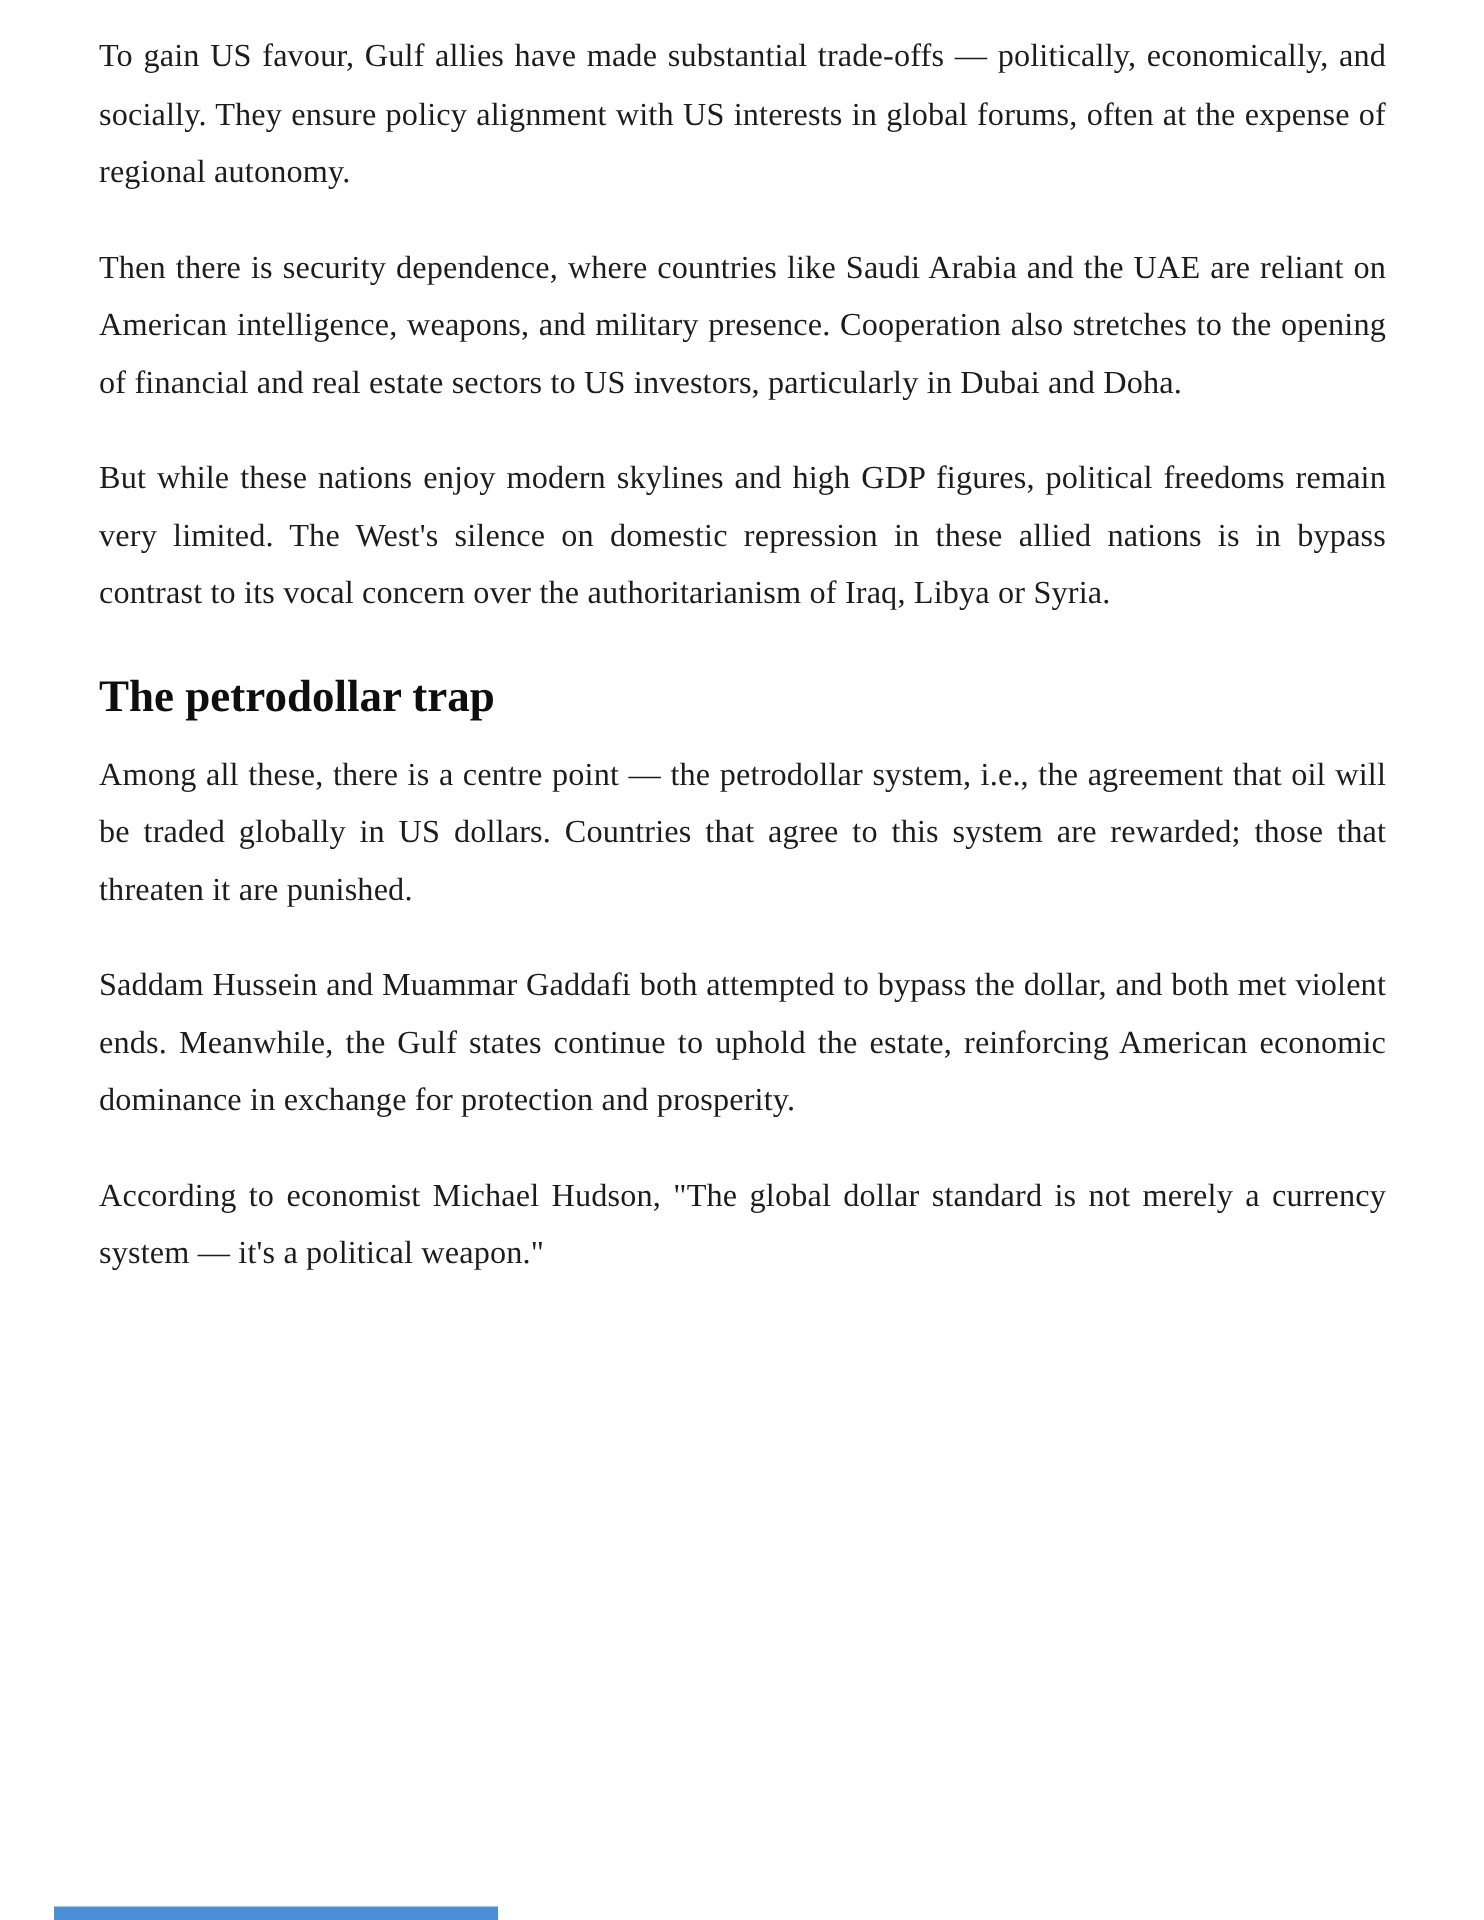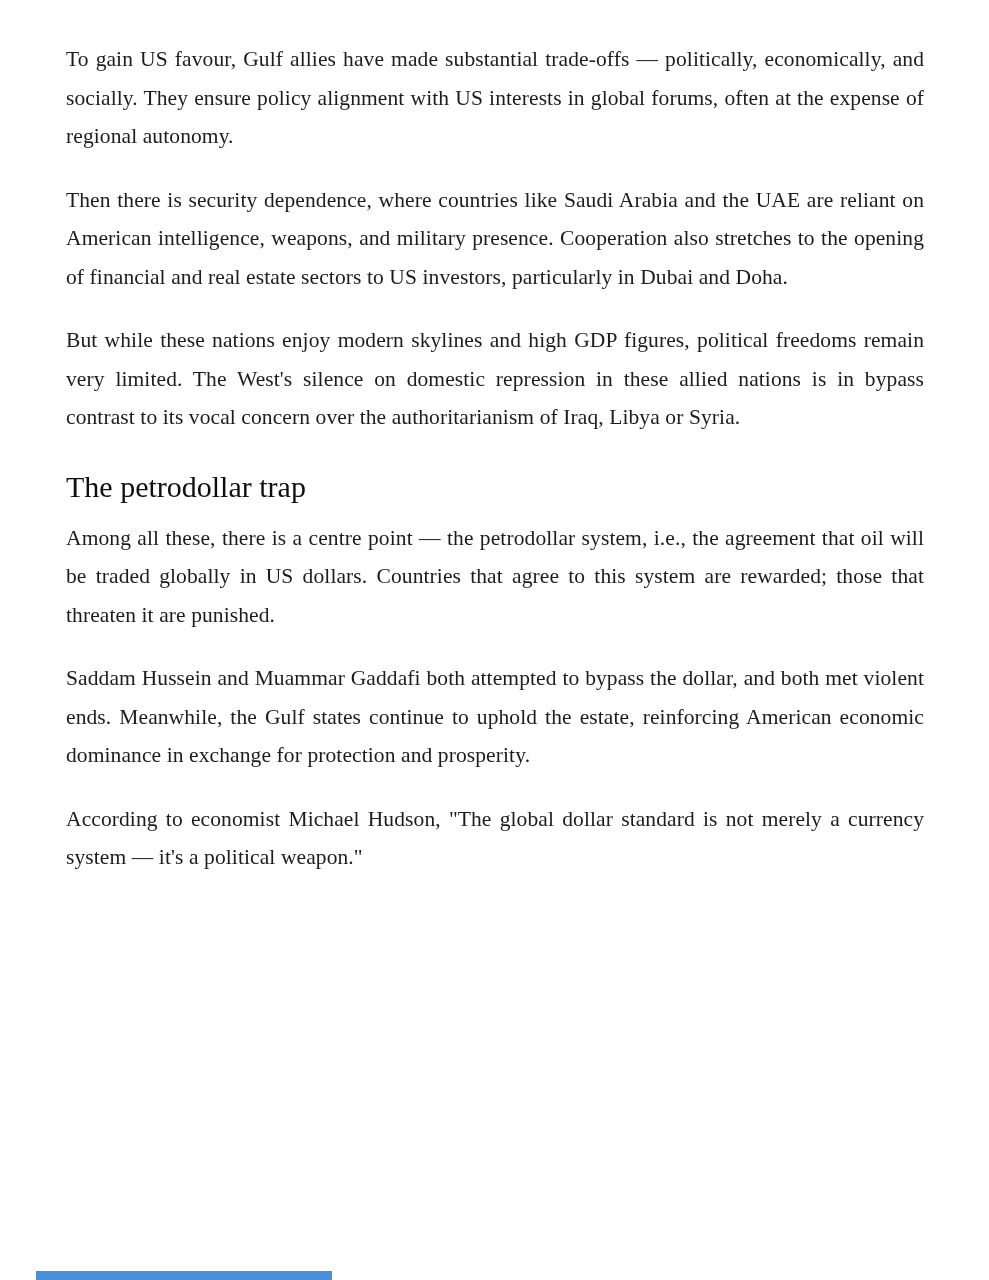--- a/index.html
+++ b/index.html
@@ -13,35 +13,35 @@
     position: relative;
     overflow: hidden;
     font-family: "Liberation Serif", "DejaVu Serif", serif;
     color: #1c1c1c;
   }
   .article {
     position: absolute;
     top: 0;
     left: 66px;
     width: 858px;
-    padding-top: 40px;
+    padding-top: 18px;
   }
   .article p {
     margin: 0 0 25px 0;
     font-size: 21.5px;
     line-height: 38.5px;
     text-align: justify;
     letter-spacing: 0.1px;
     color: #1c1c1c;
   }
   .article h2 {
     margin: 32px 0 14px 0;
     font-size: 30px;
     line-height: 36px;
-    font-weight: 400;
+    font-weight: 700;
     color: #0e0e0e;
     text-align: left;
   }
   .bottom-bar {
     position: absolute;
     left: 36px;
     bottom: 0;
     width: 296px;
     height: 9px;
   }

